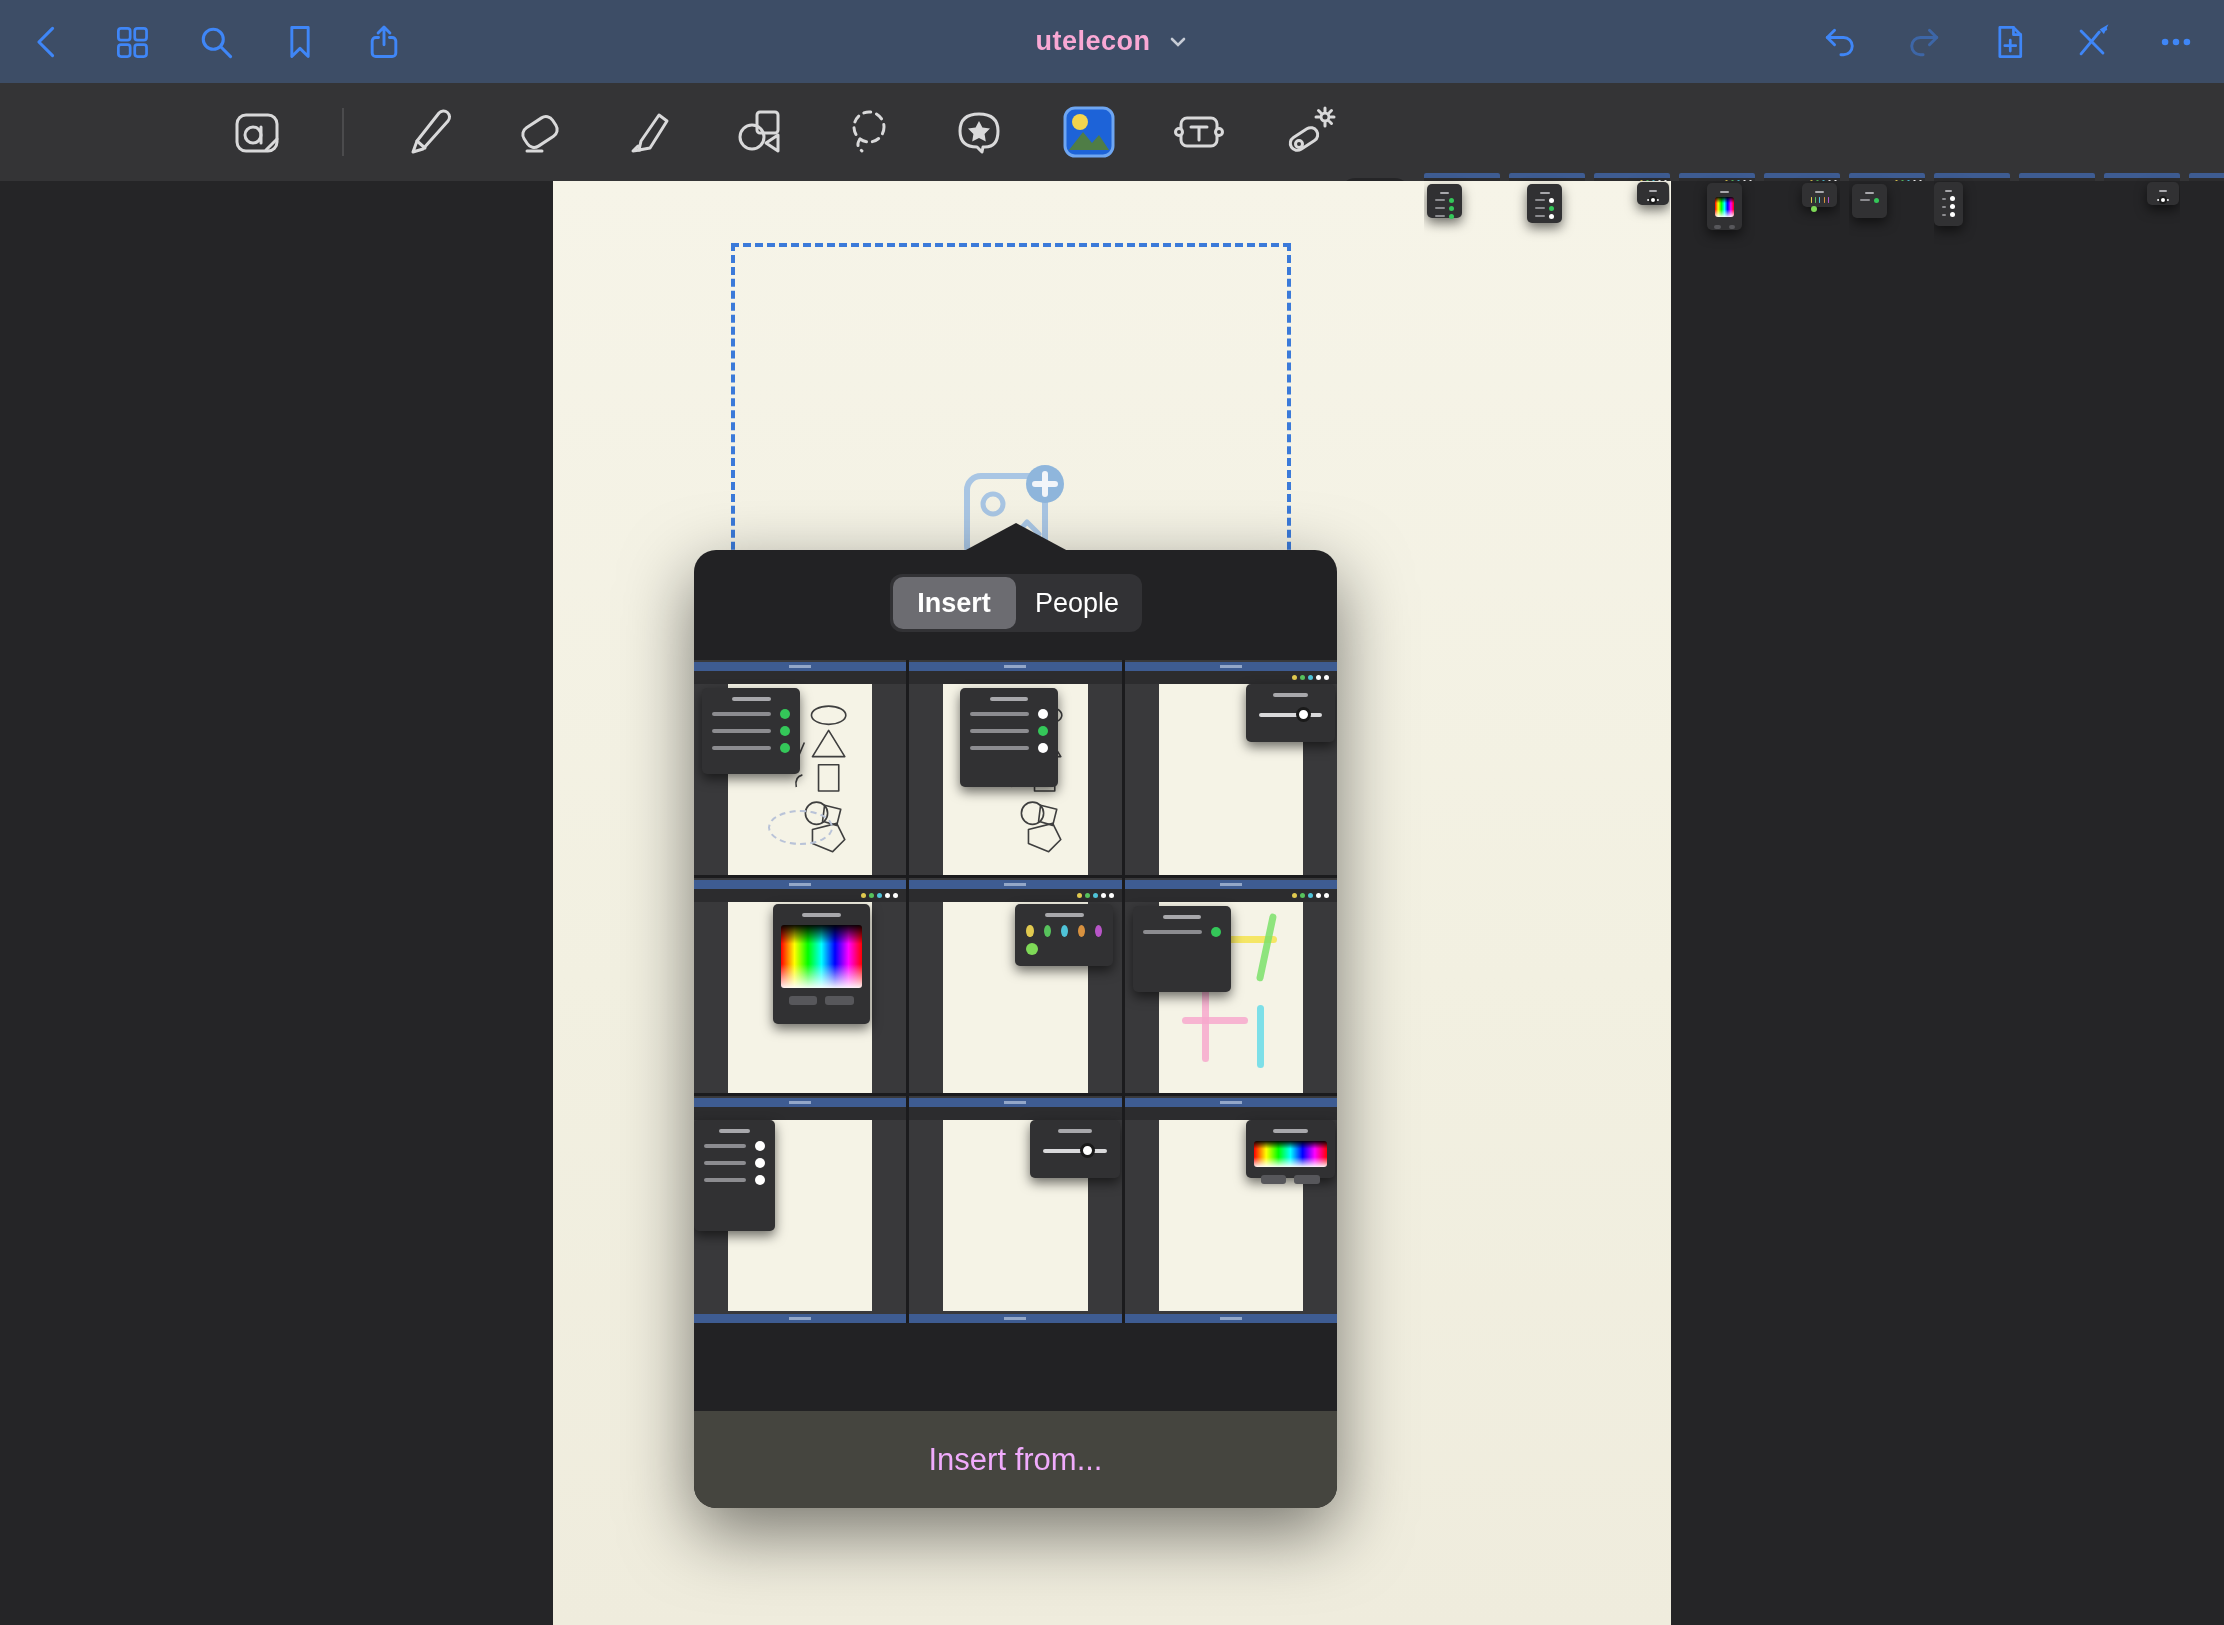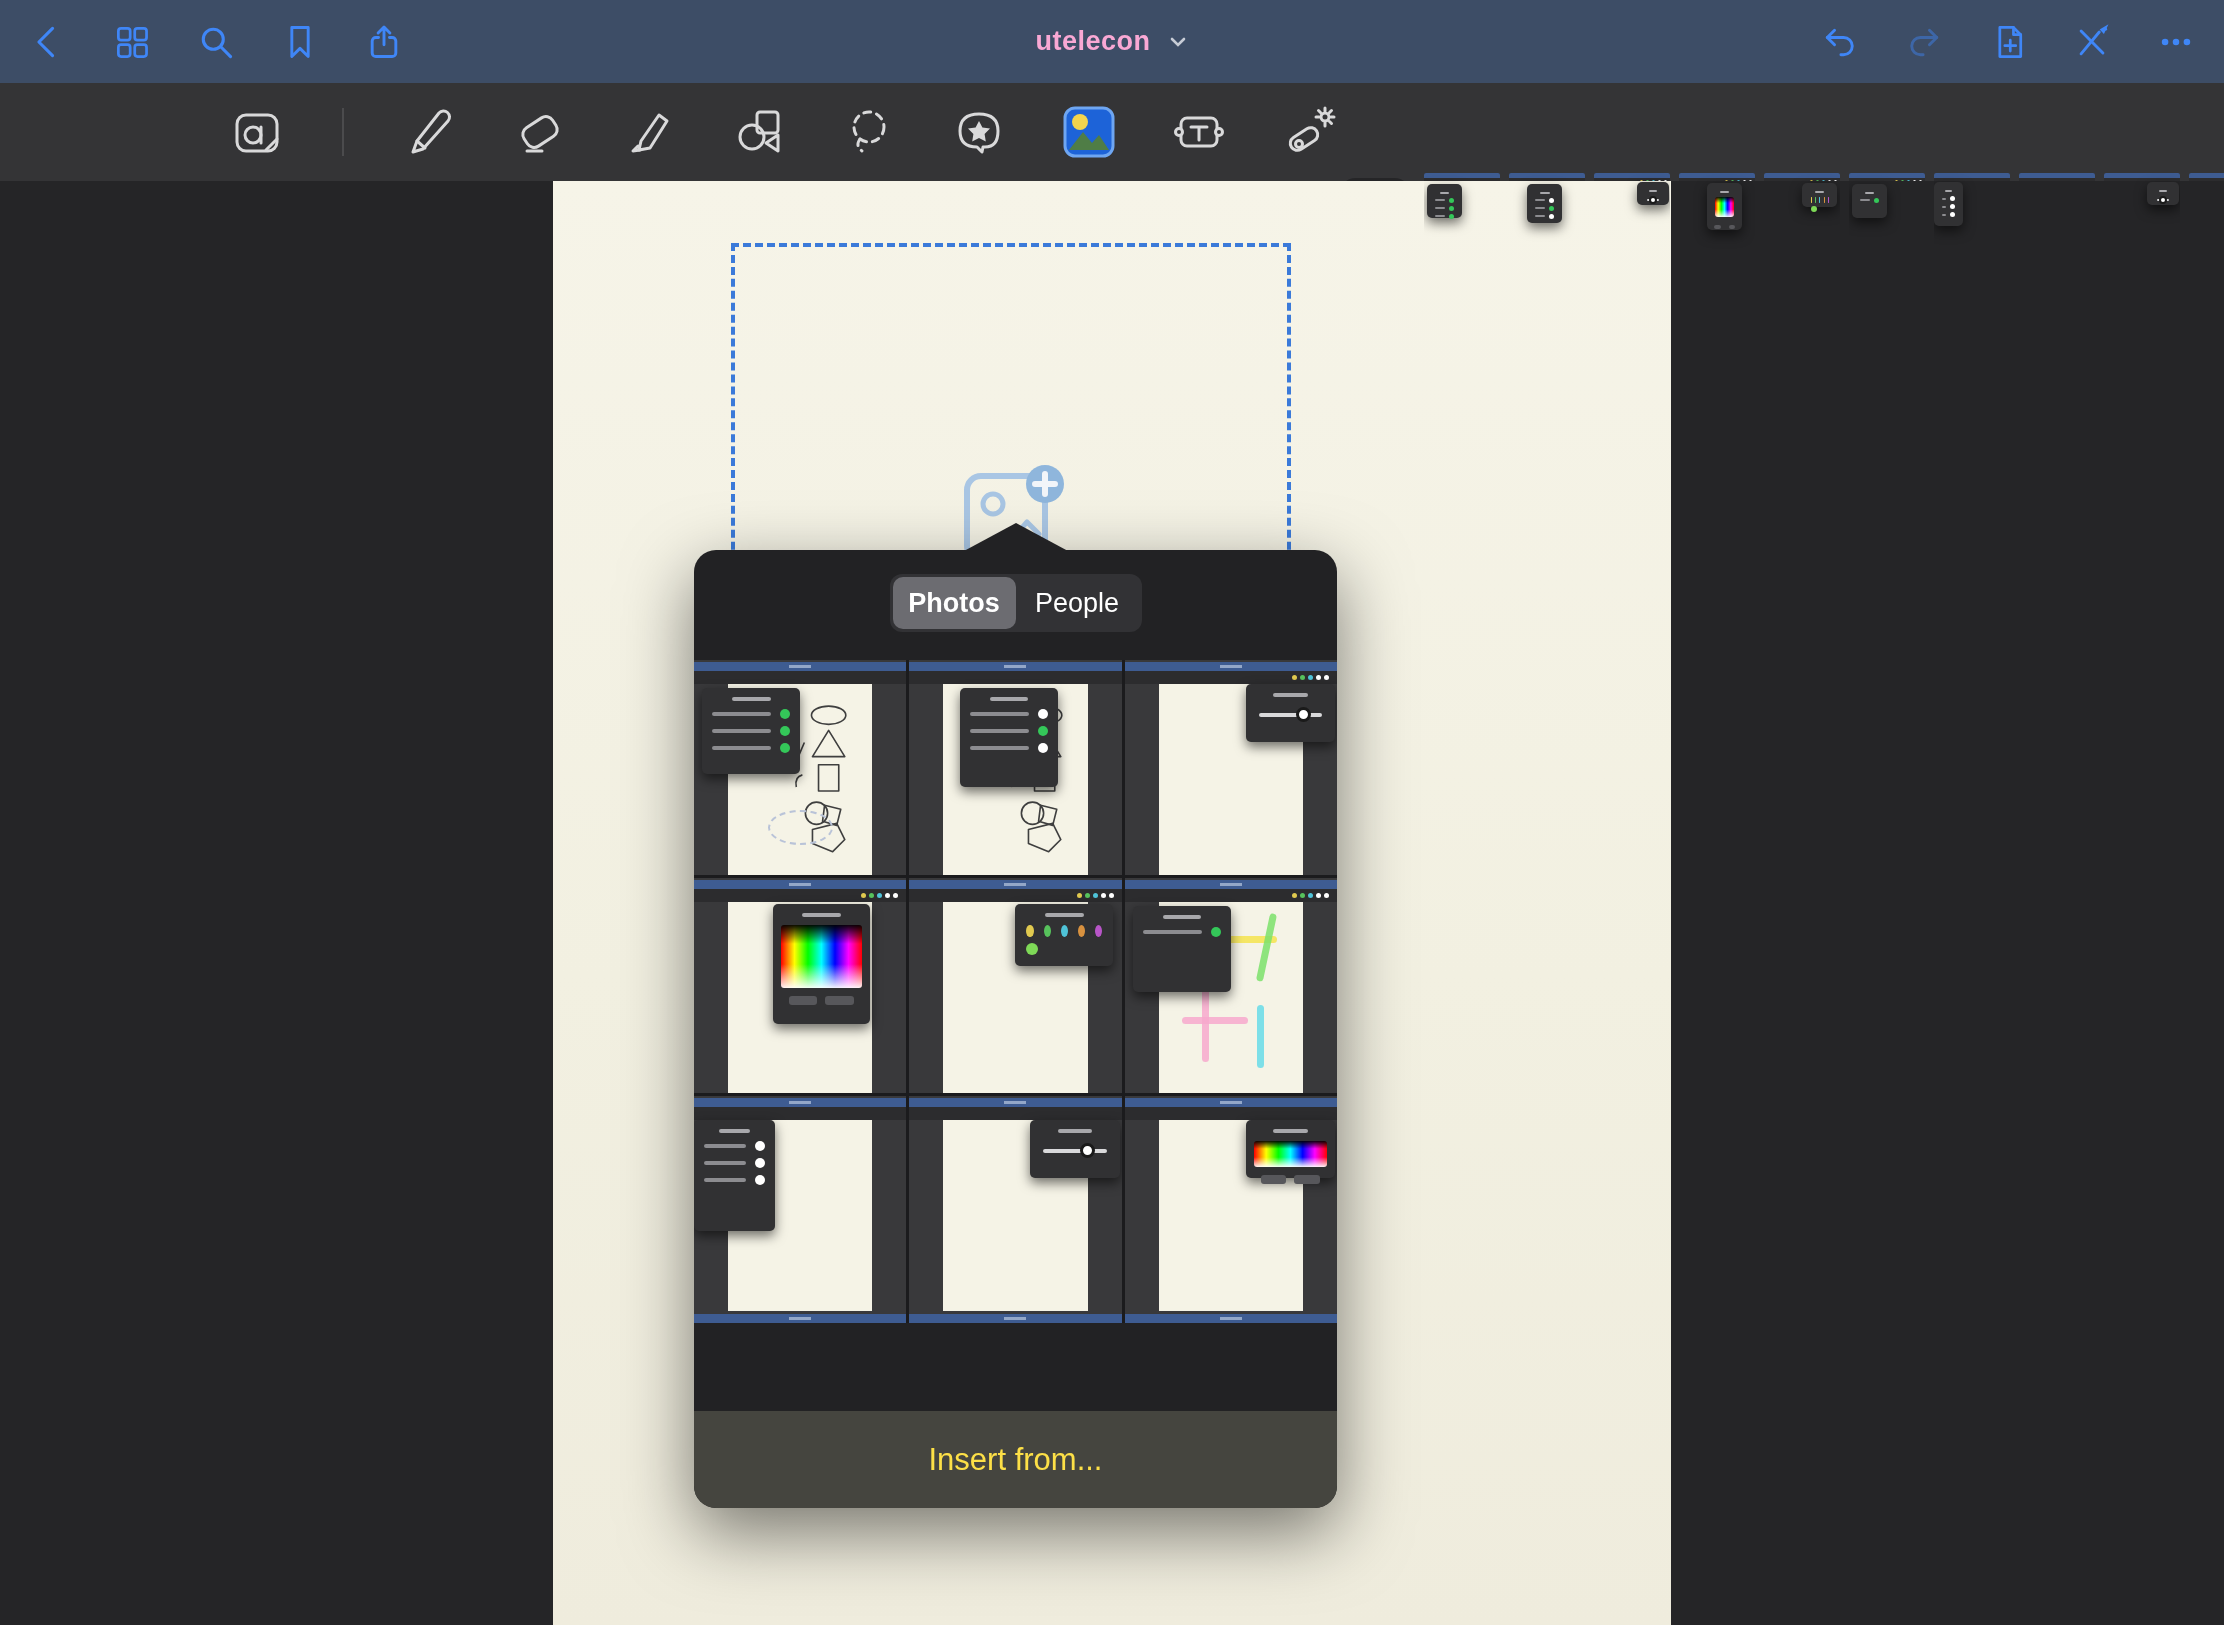--- a/index.html
+++ b/index.html
@@ -55,21 +55,21 @@
   .searchbox svg{width:30px;height:30px;flex:0 0 auto}
   .searchbox input{background:transparent;border:none;outline:none;color:#e8e8ea;
                    font-size:29px;width:100%;font-family:"Liberation Sans",sans-serif}
   .searchbox input::placeholder{color:#9b9ba0}
   .pgrid{display:grid;grid-template-columns:repeat(3,1fr);gap:3px;margin-top:28px;background:#1b1b1d}
   .cell{position:relative;height:215px;background:#39393b;overflow:hidden}
   .partialrow{display:grid;grid-template-columns:repeat(3,1fr);gap:3px;height:12px;overflow:hidden;background:#1b1b1d}
   .partialrow .cell{height:12px}
   .insertbar{position:absolute;left:0;bottom:0;width:100%;height:97px;background:#45453f;
              border-radius:0 0 22px 22px;display:flex;align-items:center;justify-content:center}
-  .insertbar span{color:#fde047;font-size:31px}
+  .insertbar span{color:#f0abfc;font-size:31px}
 
   
   .m-tb{position:absolute;top:2px;left:0;right:0;height:9px;background:#3e5c92}
   .m-tb i{position:absolute;left:50%;top:3px;width:22px;height:3px;margin-left:-11px;background:#93a7c8}
   .m-tools{position:absolute;top:11px;left:0;right:0;height:13px;background:#2c2c2e;
            display:flex;align-items:center;justify-content:flex-end;gap:3px;padding-right:8px;box-sizing:border-box}
   .m-tools b{width:5px;height:5px;border-radius:50%}
   .m-page{position:absolute;top:24px;left:16%;right:16%;bottom:0;background:#f5f3e6}
   .m-page svg{position:absolute;right:2%;top:2%;width:70%;height:92%}
   .m-menu{position:absolute;background:#313133;border-radius:5px;box-shadow:0 5px 12px rgba(0,0,0,.55);
@@ -475,21 +475,21 @@
         <path d="M84 10 v20 M74 20 h20" stroke="#f2f5f9" stroke-width="6" stroke-linecap="round"></path>
         </svg>
     </div>
   </div>
 </div>
 
 <div class="popover">
   <div class="pop-arrow"></div>
 
   <div class="seg">
-    <div class="seg-item sel">Photos</div>
+    <div class="seg-item sel">Insert</div>
     <div class="seg-item">People</div>
   </div>
 
 
   <div class="pgrid" id="pgrid">
       <div class="cell">
         <div class="m-tb">
           <i></i>
         </div>
         <div class="m-tools"></div>

